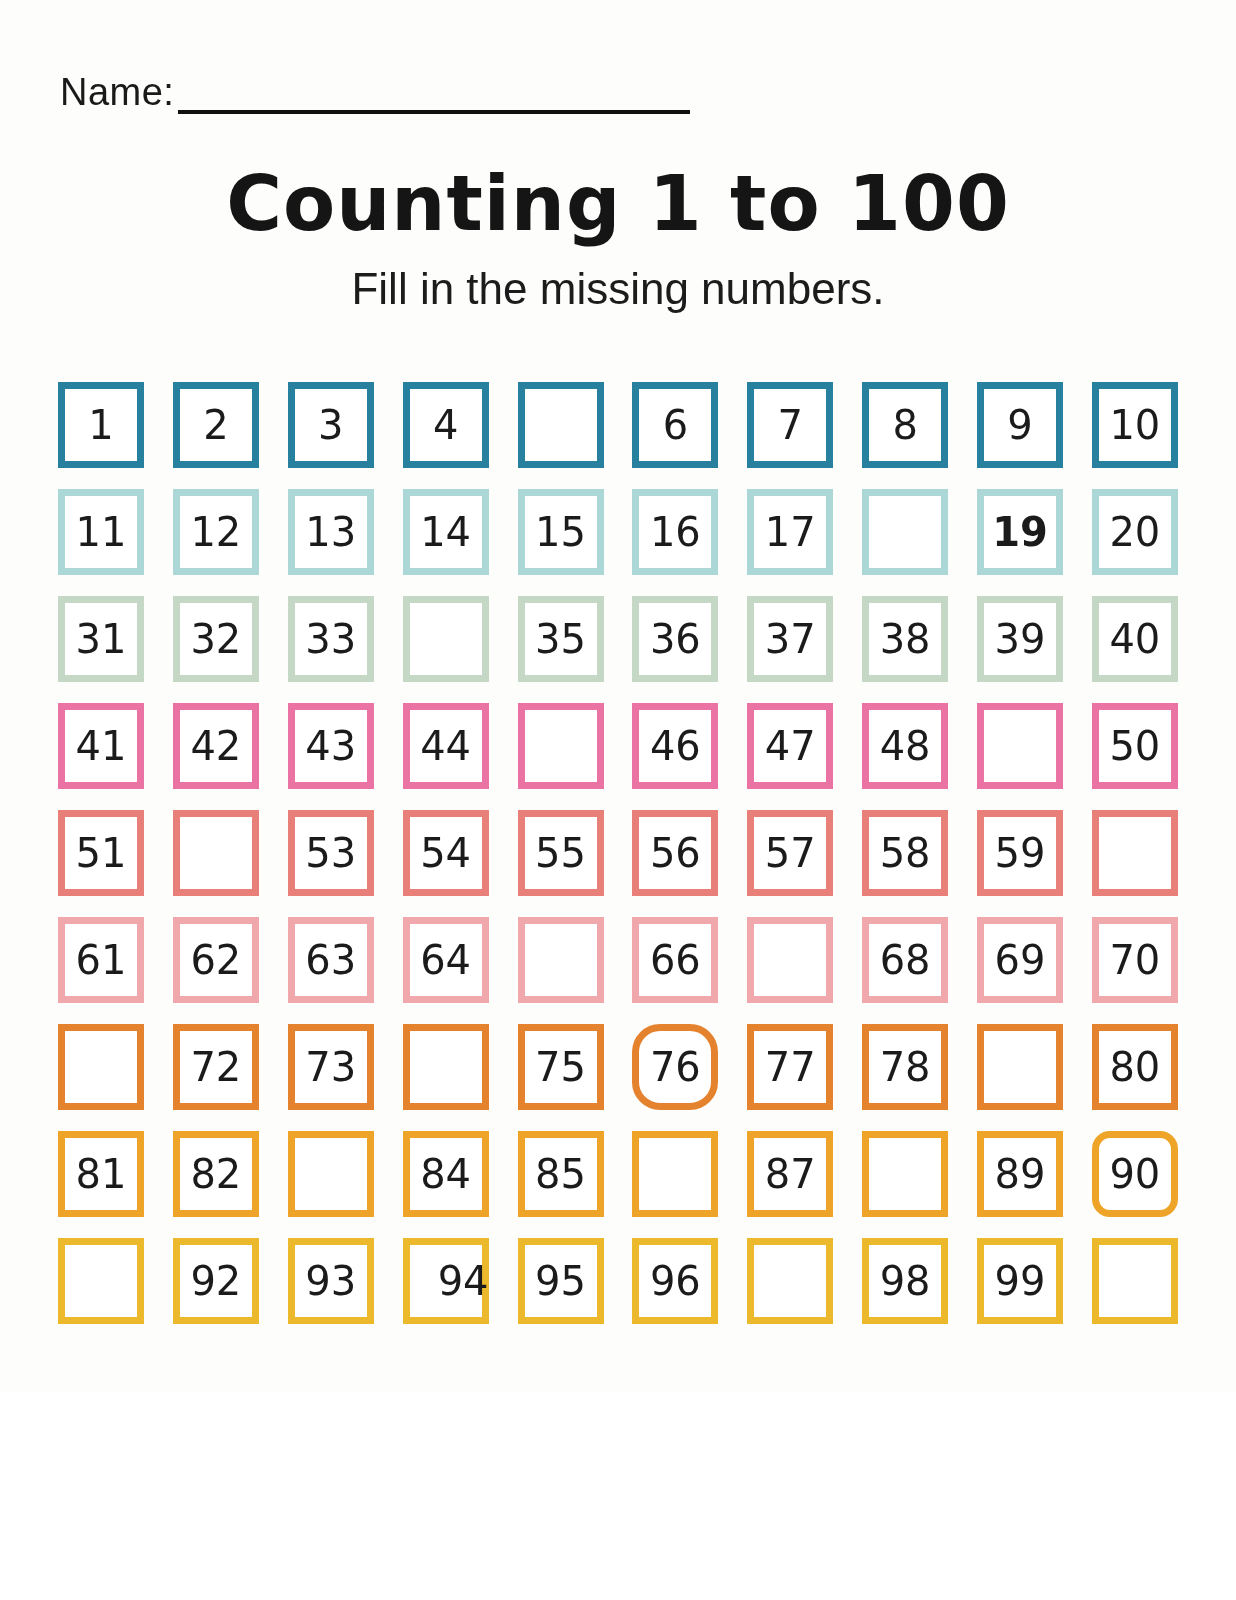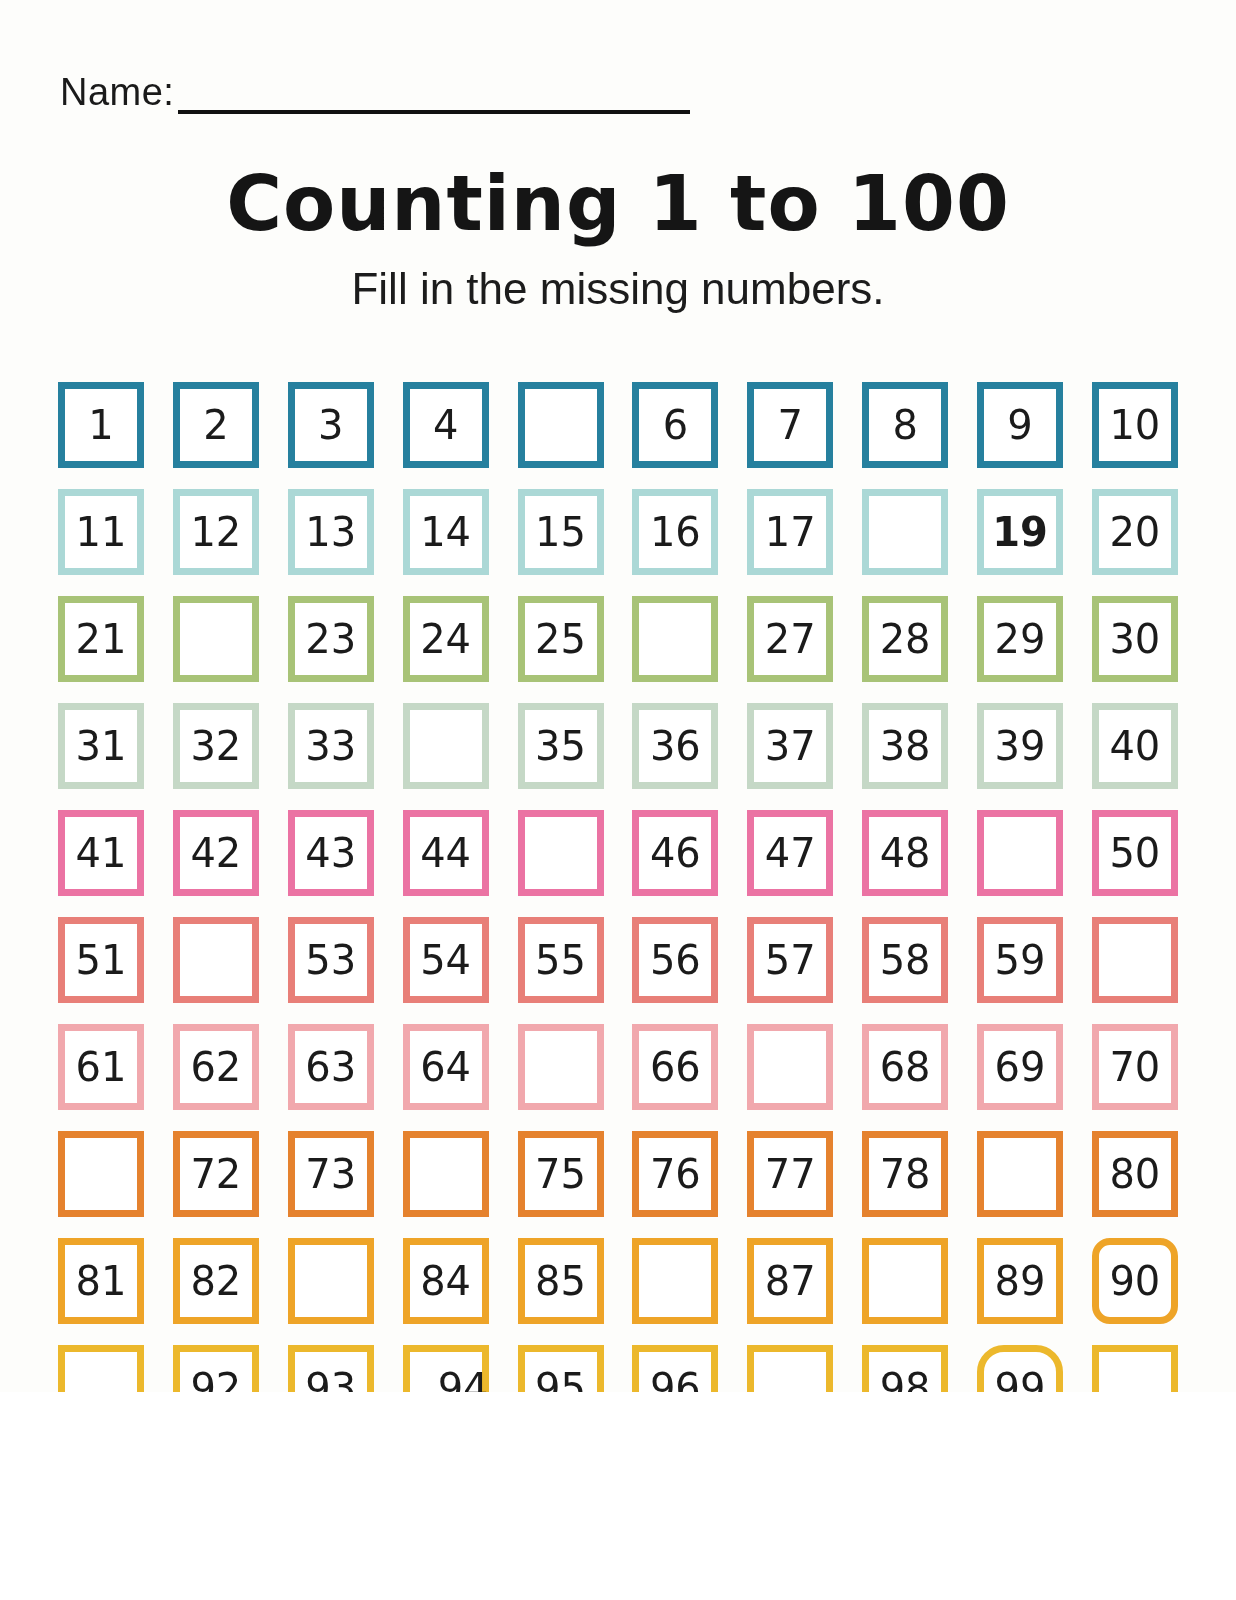--- a/index.html
+++ b/index.html
@@ -113,32 +113,20 @@
         <div class="cell" style="border-color: rgb(171, 216, 214);">13</div>
         <div class="cell" style="border-color: rgb(171, 216, 214);">14</div>
         <div class="cell" style="border-color: rgb(171, 216, 214);">15</div>
         <div class="cell" style="border-color: rgb(171, 216, 214);">16</div>
         <div class="cell" style="border-color: rgb(171, 216, 214);">17</div>
         <div class="cell" style="border-color: rgb(171, 216, 214);"></div>
         <div class="cell" style="border-color: rgb(171, 216, 214); font-weight: bold;">19</div>
         <div class="cell" style="border-color: rgb(171, 216, 214);">20</div>
       </div>
       <div class="grid-row">
-        <div class="cell" style="border-color: rgb(168, 195, 119);">21</div>
-        <div class="cell" style="border-color: rgb(168, 195, 119);"></div>
-        <div class="cell" style="border-color: rgb(168, 195, 119);">23</div>
-        <div class="cell" style="border-color: rgb(168, 195, 119);">24</div>
-        <div class="cell" style="border-color: rgb(168, 195, 119);">25</div>
-        <div class="cell" style="border-color: rgb(168, 195, 119);"></div>
-        <div class="cell" style="border-color: rgb(168, 195, 119);">27</div>
-        <div class="cell" style="border-color: rgb(168, 195, 119);">28</div>
-        <div class="cell" style="border-color: rgb(168, 195, 119);">29</div>
-        <div class="cell" style="border-color: rgb(168, 195, 119);">30</div>
-      </div>
-      <div class="grid-row">
         <div class="cell" style="border-color: rgb(197, 216, 198);">31</div>
         <div class="cell" style="border-color: rgb(197, 216, 198);">32</div>
         <div class="cell" style="border-color: rgb(197, 216, 198);">33</div>
         <div class="cell" style="border-color: rgb(197, 216, 198);"></div>
         <div class="cell" style="border-color: rgb(197, 216, 198);">35</div>
         <div class="cell" style="border-color: rgb(197, 216, 198);">36</div>
         <div class="cell" style="border-color: rgb(197, 216, 198);">37</div>
         <div class="cell" style="border-color: rgb(197, 216, 198);">38</div>
         <div class="cell" style="border-color: rgb(197, 216, 198);">39</div>
         <div class="cell" style="border-color: rgb(197, 216, 198);">40</div>
@@ -178,21 +166,21 @@
         <div class="cell" style="border-color: rgb(241, 168, 173);">68</div>
         <div class="cell" style="border-color: rgb(241, 168, 173);">69</div>
         <div class="cell" style="border-color: rgb(241, 168, 173);">70</div>
       </div>
       <div class="grid-row">
         <div class="cell" style="border-color: rgb(229, 130, 46);"></div>
         <div class="cell" style="border-color: rgb(229, 130, 46);">72</div>
         <div class="cell" style="border-color: rgb(229, 130, 46);">73</div>
         <div class="cell" style="border-color: rgb(229, 130, 46);"></div>
         <div class="cell" style="border-color: rgb(229, 130, 46);">75</div>
-        <div class="cell" style="border-color: rgb(229, 130, 46);">76</div>
+        <div class="cell" style="border-color: rgb(229, 130, 46); border-radius: 28px;">76</div>
         <div class="cell" style="border-color: rgb(229, 130, 46);">77</div>
         <div class="cell" style="border-color: rgb(229, 130, 46);">78</div>
         <div class="cell" style="border-color: rgb(229, 130, 46);"></div>
         <div class="cell" style="border-color: rgb(229, 130, 46);">80</div>
       </div>
       <div class="grid-row">
         <div class="cell" style="border-color: rgb(238, 164, 40);">81</div>
         <div class="cell" style="border-color: rgb(238, 164, 40);">82</div>
         <div class="cell" style="border-color: rgb(238, 164, 40);"></div>
         <div class="cell" style="border-color: rgb(238, 164, 40);">84</div>
@@ -205,18 +193,18 @@
       </div>
       <div class="grid-row">
         <div class="cell" style="border-color: rgb(236, 184, 44);"></div>
         <div class="cell" style="border-color: rgb(236, 184, 44);">92</div>
         <div class="cell" style="border-color: rgb(236, 184, 44);">93</div>
         <div class="cell" style="border-color: rgb(236, 184, 44); padding-left: 35px;">94</div>
         <div class="cell" style="border-color: rgb(236, 184, 44);">95</div>
         <div class="cell" style="border-color: rgb(236, 184, 44);">96</div>
         <div class="cell" style="border-color: rgb(236, 184, 44);"></div>
         <div class="cell" style="border-color: rgb(236, 184, 44);">98</div>
-        <div class="cell" style="border-color: rgb(236, 184, 44); border-radius: 27px;">99</div>
+        <div class="cell" style="border-color: rgb(236, 184, 44);">99</div>
         <div class="cell" style="border-color: rgb(236, 184, 44);"></div>
       </div>
     </div>
 
 </div>
 
 </body></html>

